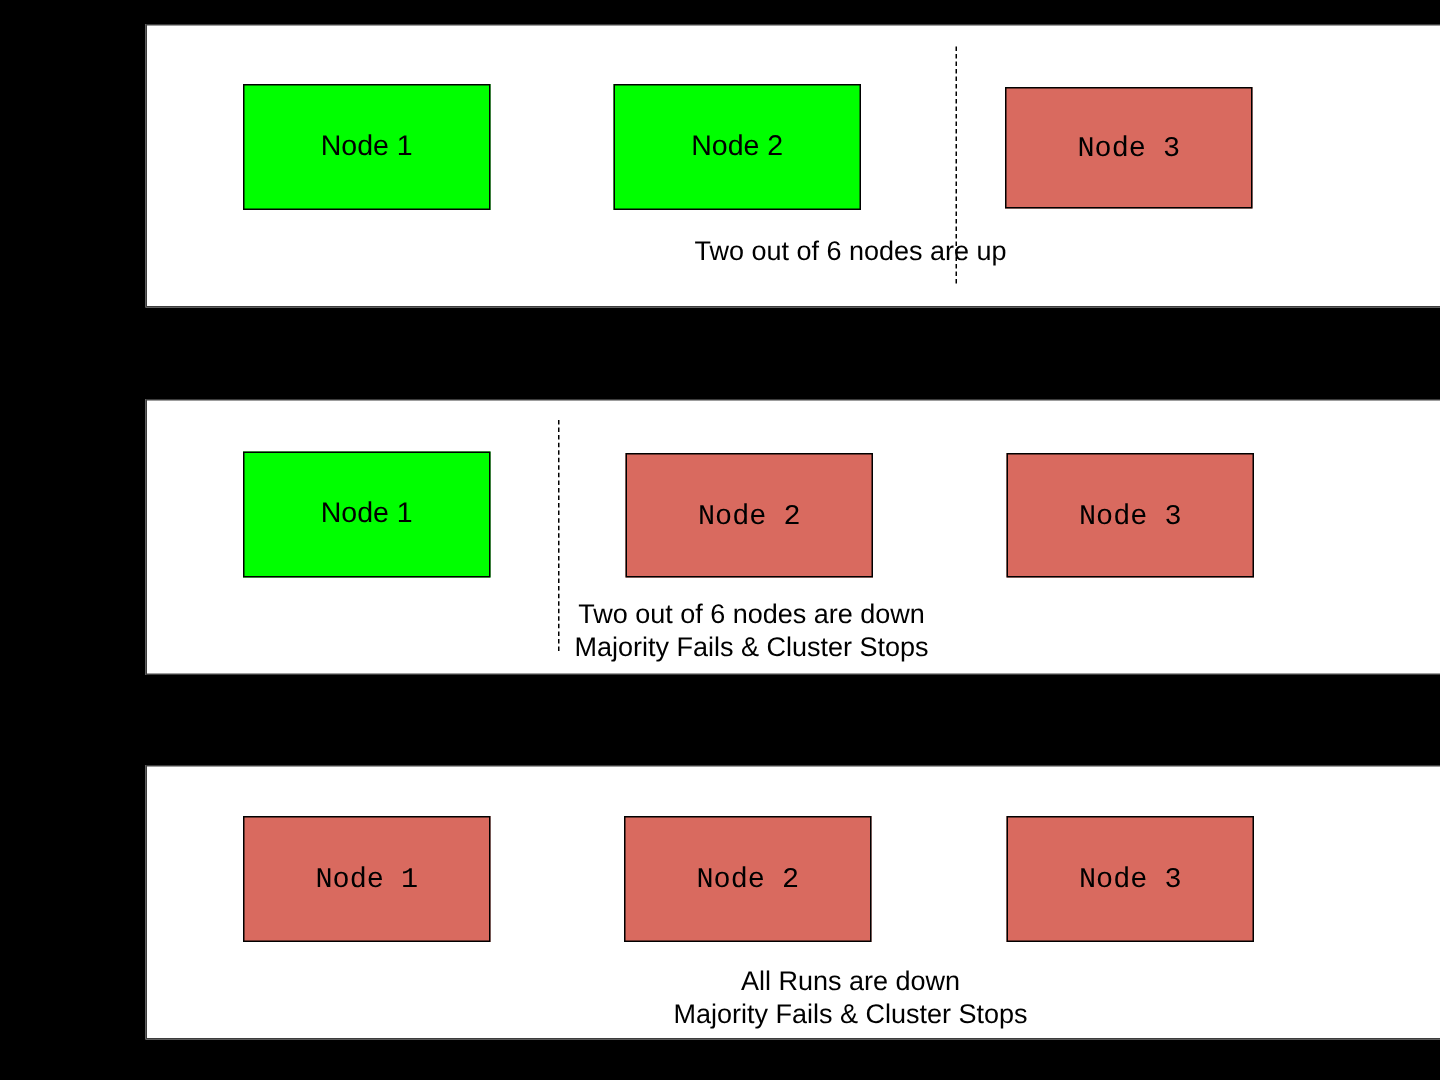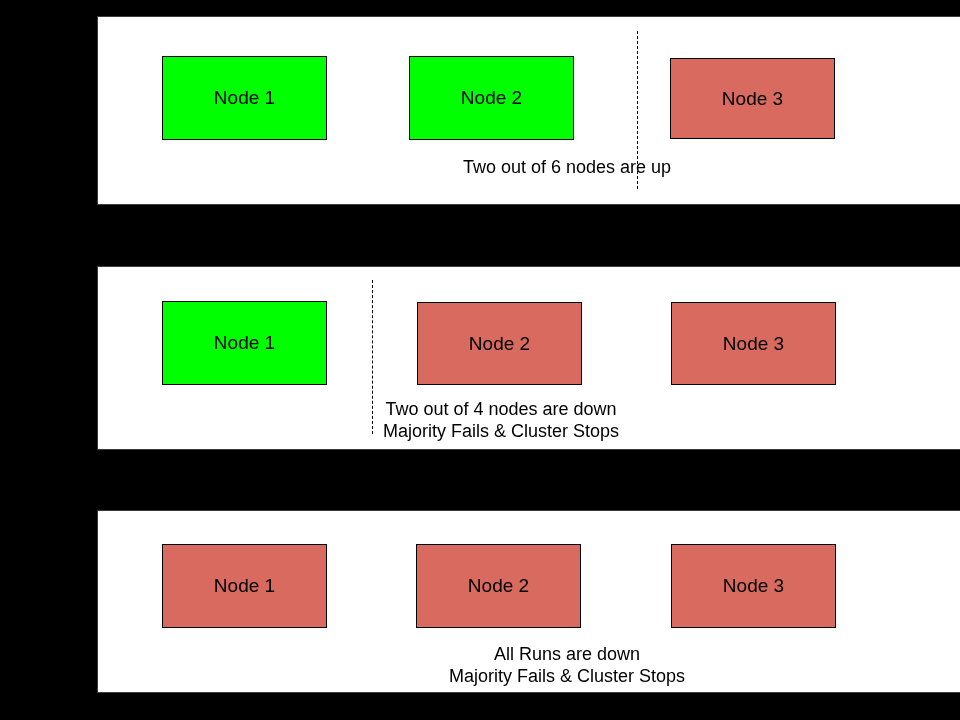--- a/index.html
+++ b/index.html
@@ -22,21 +22,21 @@
   .p2{top:266px;height:184px;}
   .p3{top:510px;height:183px;}
   .node{
     position:absolute;width:165px;height:84px;
     border:1px solid var(--node-border,#000);
     box-sizing:border-box;
     display:flex;align-items:center;justify-content:center;
     font-size:19px;
   }
   .node.up{background:var(--node-up,#00ff00);}
-  .node.down{background:var(--node-down,#d96a5f);}
+  .node.down{background:var(--node-down,#d96a5f);font-family:Liberation Mono, monospace;}
   .p1 .n1{left:64px;top:39px;}
   .p1 .n2{left:311px;top:39px;}
   .p1 .n3{left:572px;top:41px;height:81px;}
   .p2 .n1{left:64px;top:34px;}
   .p2 .n2{left:319px;top:35px;height:83px;}
   .p2 .n3{left:573px;top:35px;height:83px;}
   .p3 .n1{left:64px;top:33px;}
   .p3 .n2{left:318px;top:33px;}
   .p3 .n3{left:573px;top:33px;}
   .divider{
@@ -80,21 +80,21 @@
       <span>Node 1</span>
     </div>
     <div class="divider"></div>
     <div class="node n2 down">
       <span>Node 2</span>
     </div>
     <div class="node n3 down">
       <span>Node 3</span>
     </div>
     <div class="caption">
-      <div>Two out of 4 nodes are down</div>
+      <div>Two out of 6 nodes are down</div>
       <div>Majority Fails &amp; Cluster Stops</div>
     </div>
   </section>
 
   <section class="panel p3">
     <div class="node n1 down">
       <span>Node 1</span>
     </div>
     <div class="node n2 down">
       <span>Node 2</span>

